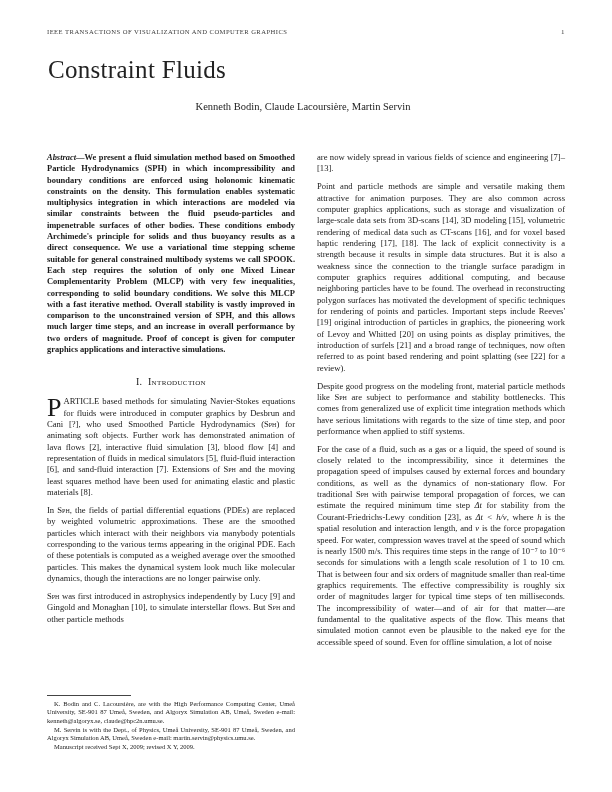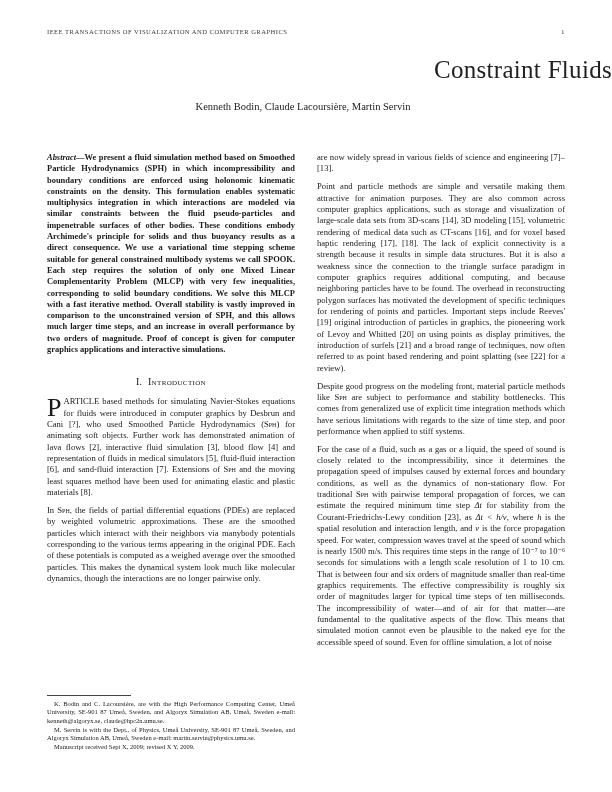--- a/index.html
+++ b/index.html
@@ -40,25 +40,26 @@
   }
   .runhead .journal { white-space: nowrap; }
   .runhead .pageno { font-size: 7px; }
 
   
   .title {
     position: absolute;
     top: 56px;
     left: 0;
     right: 0;
-    text-align: right;
+    text-align: left;
     font-size: 25px;
     font-weight: 400;
     letter-spacing: 0.3px;
     color: #222;
+    padding-left: 48px;
   }
   .authors {
     position: absolute;
     top: 101px;
     left: 0;
     right: 6px;
     text-align: center;
     font-size: 10.5px;
     color: #222;
   }
@@ -166,20 +167,21 @@
       </div>
 
       <div class="sec-head">
         <span class="num">I.</span>&nbsp;&nbsp;<span>Introduction</span>
       </div>
 
       <p class="dropcap-p"><span class="dropcap">P</span><span>ARTICLE based methods for simulating Navier-Stokes equations for fluids were introduced in computer graphics by Desbrun and Cani [?], who used Smoothed Particle Hydrodynamics (</span><span class="sc">Sph</span><span>) for animating soft objects. Further work has demonstrated animation of lava flows [2], interactive fluid simulation [3], blood flow [4] and representation of fluids in medical simulators [5], fluid-fluid interaction [6], and sand-fluid interaction [7]. Extensions of </span><span class="sc">Sph</span><span> and the moving least squares method have been used for animating elastic and plastic materials [8].</span></p>
 
       <p><span>In </span><span class="sc">Sph</span><span>, the fields of partial differential equations (PDEs) are replaced by weighted volumetric approximations. These are the smoothed particles which interact with their neighbors via manybody potentials corresponding to the various terms appearing in the original PDE. Each of these potentials is computed as a weighed average over the smoothed particles. This makes the dynamical system look much like molecular dynamics, though the interactions are no longer pairwise only.</span></p>
 
+      <p><span class="sc">Sph</span><span> was first introduced in astrophysics independently by Lucy [9] and Gingold and Monaghan [10], to simulate interstellar flows. But </span><span class="sc">Sph</span><span> and other particle methods</span></p>
 
       <div class="footnote-wrap">
         <div class="fn-rule"></div>
         <p>K. Bodin and C. Lacoursière, are with the High Performance Computing Center, Umeå University, SE-901 87 Umeå, Sweden, and Algoryx Simulation AB, Umeå, Sweden e-mail: kenneth@algoryx.se, claude@hpc2n.umu.se.</p>
         <p>M. Servin is with the Dept., of Physics, Umeå University, SE-901 87 Umeå, Sweden, and Algoryx Simulation AB, Umeå, Sweden e-mail: martin.servin@physics.umu.se.</p>
         <p>Manuscript received Sept X, 2009; revised X Y, 2009.</p>
       </div>
 
     </div>
 

